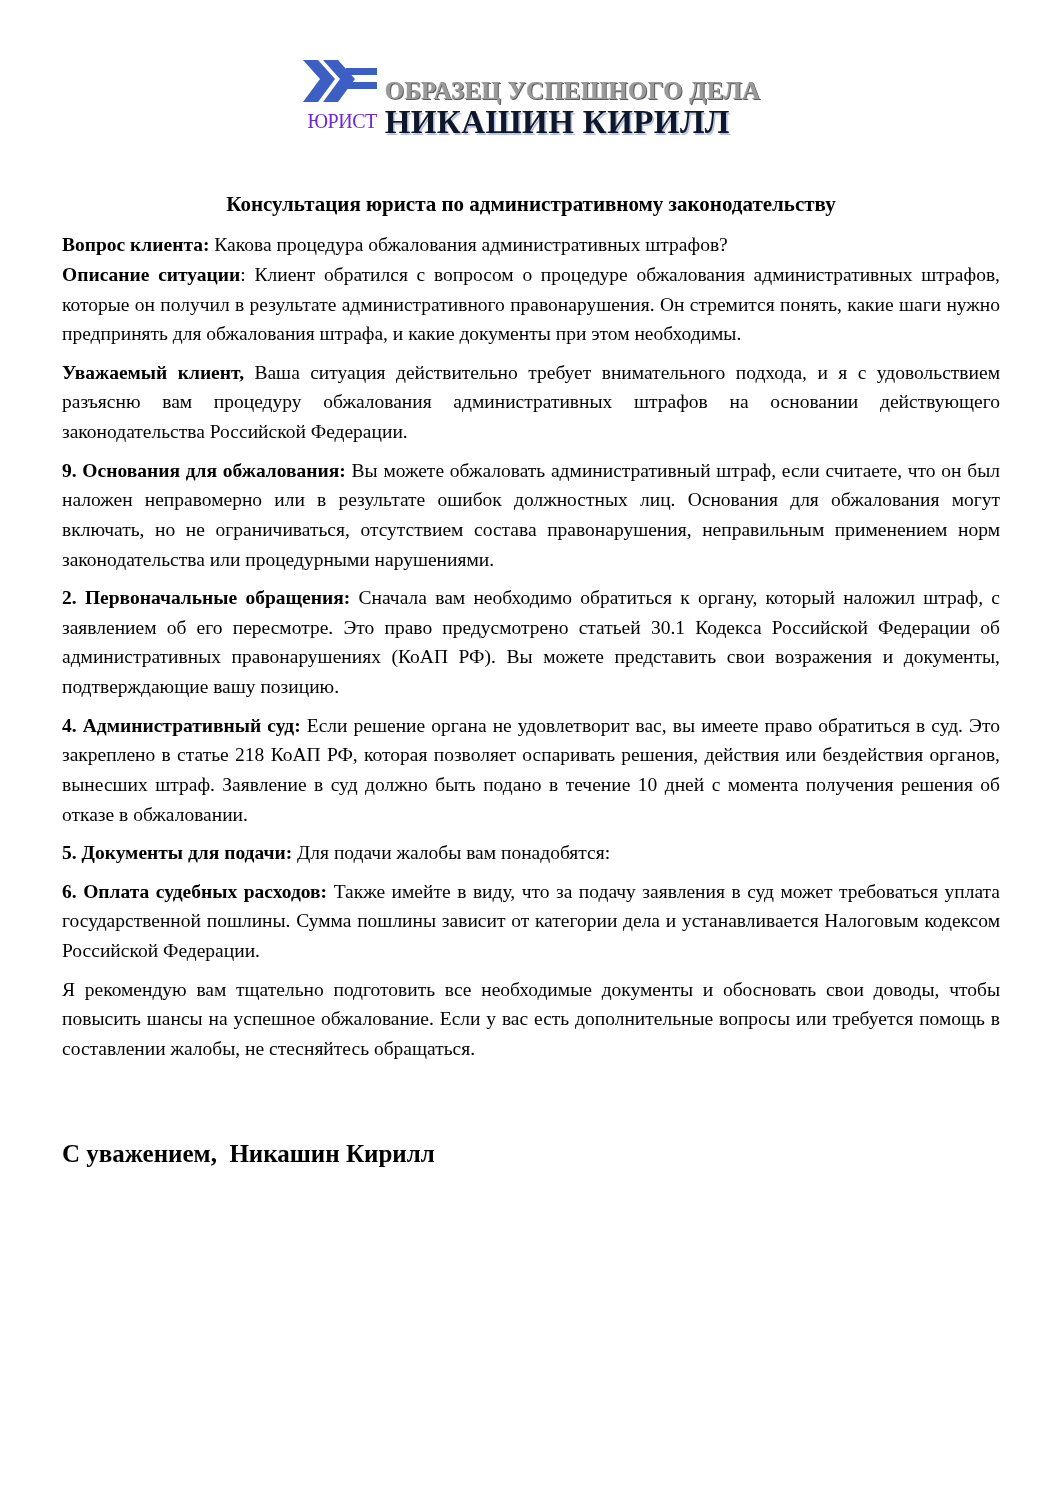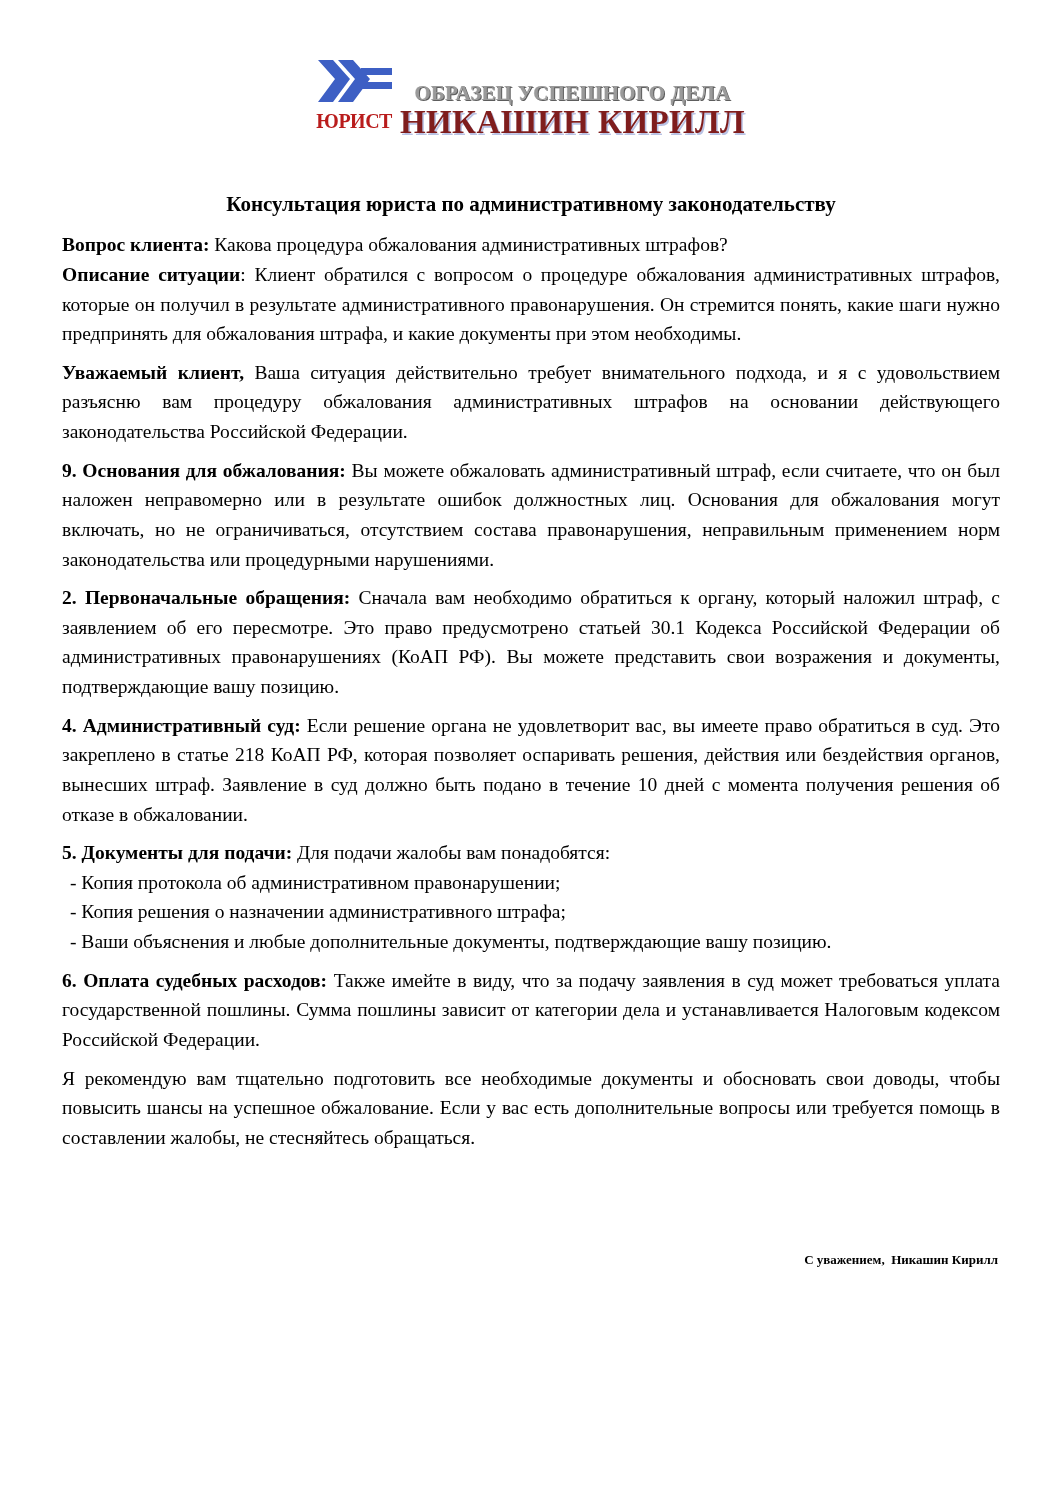--- a/index.html
+++ b/index.html
@@ -51,53 +51,52 @@
     position: relative;
     justify-self: start;
     align-self: end;
   }
   .logo-mark svg { display: block; }
 
   .logo-sub {
     grid-column: 1;
     grid-row: 2;
     font-family: "Liberation Serif", "DejaVu Serif", serif;
-    font-weight: bold;
+    font-weight: normal;
     font-size: 20px;
     letter-spacing: -0.5px;
-    color: #b91c1c;
+    color: #6d28d9;
     text-align: right;
     padding-right: 2px;
     line-height: 1.05;
     justify-self: end;
     margin-top: 0;
   }
 
   .logo-line1 {
     grid-column: 2;
     grid-row: 1;
     font-family: "Liberation Serif", "DejaVu Serif", serif;
     font-weight: bold;
-    font-size: 21px;
+    font-size: 25px;
     letter-spacing: 0.2px;
     color: #9a9a9a;
     text-shadow: 1px 1px 0 #5d5d5d, -0.5px -0.5px 0 #d8d8d8;
     line-height: 1.05;
     white-space: nowrap;
     align-self: end;
-    text-align: center;
   }
   .logo-line2 {
     grid-column: 2;
     grid-row: 2;
     font-family: "Liberation Serif", "DejaVu Serif", serif;
     font-weight: bold;
     font-size: 33px;
     letter-spacing: 0.4px;
-    color: #7f1d1d;
+    color: #0f172a;
     text-shadow: 1.5px 1.5px 0 #b9c2e4;
     line-height: 1.05;
     white-space: nowrap;
     margin-top: 1px;
   }
 
   
   .content {
     position: absolute;
     top: 190px;
@@ -140,24 +139,24 @@
   }
   ul.doclist li {
     font-size: 19.5px;
     line-height: 1.52;
     padding-left: 18px;
     text-indent: -10px;
     text-align: left;
   }
 
   .signature {
-    text-align: right;
-    font-weight: bold;
-    font-size: 13px;
-    margin-top: 100px;
+    text-align: left;
+    font-weight: bold;
+    font-size: 25px;
+    margin-top: 76px;
     padding-right: 2px;
     white-space: pre;
   }
 </style>
 </head>
 <body>
 
 <div class="page">
 
   <div class="letterhead">
@@ -195,25 +194,20 @@
 
     <p class="para gap"><b>9. Основания для обжалования:</b><span> Вы можете обжаловать административный штраф, если считаете, что он был наложен неправомерно или в результате ошибок должностных лиц. Основания для обжалования могут включать, но не ограничиваться, отсутствием состава правонарушения, неправильным применением норм законодательства или процедурными нарушениями.</span></p>
 
     <p class="para gap"><b>2. Первоначальные обращения:</b><span> Сначала вам необходимо обратиться к органу, который наложил штраф, с заявлением об его пересмотре. Это право предусмотрено статьей 30.1 Кодекса Российской Федерации об административных правонарушениях (КоАП РФ). Вы можете представить свои возражения и документы, подтверждающие вашу позицию.</span></p>
 
 
     <p class="para gap"><b>4. Административный суд:</b><span> Если решение органа не удовлетворит вас, вы имеете право обратиться в суд. Это закреплено в статье 218 КоАП РФ, которая позволяет оспаривать решения, действия или бездействия органов, вынесших штраф. Заявление в суд должно быть подано в течение 10 дней с момента получения решения об отказе в обжаловании.</span></p>
 
     <p class="para gap nojust"><b>5. Документы для подачи:</b><span> Для подачи жалобы вам понадобятся:</span></p>
 
-    <ul class="doclist">
-      <li>- Копия протокола об административном правонарушении;</li>
-      <li>- Копия решения о назначении административного штрафа;</li>
-      <li>- Ваши объяснения и любые дополнительные документы, подтверждающие вашу позицию.</li>
-    </ul>
 
     <p class="para gap"><b>6. Оплата судебных расходов:</b><span> Также имейте в виду, что за подачу заявления в суд может требоваться уплата государственной пошлины. Сумма пошлины зависит от категории дела и устанавливается Налоговым кодексом Российской Федерации.</span></p>
 
     <p class="para gap">Я рекомендую вам тщательно подготовить все необходимые документы и обосновать свои доводы, чтобы повысить шансы на успешное обжалование. Если у вас есть дополнительные вопросы или требуется помощь в составлении жалобы, не стесняйтесь обращаться.</p>
 
     <div class="signature">С уважением,  Никашин Кирилл</div>
 
   </div>
 </div>
 

